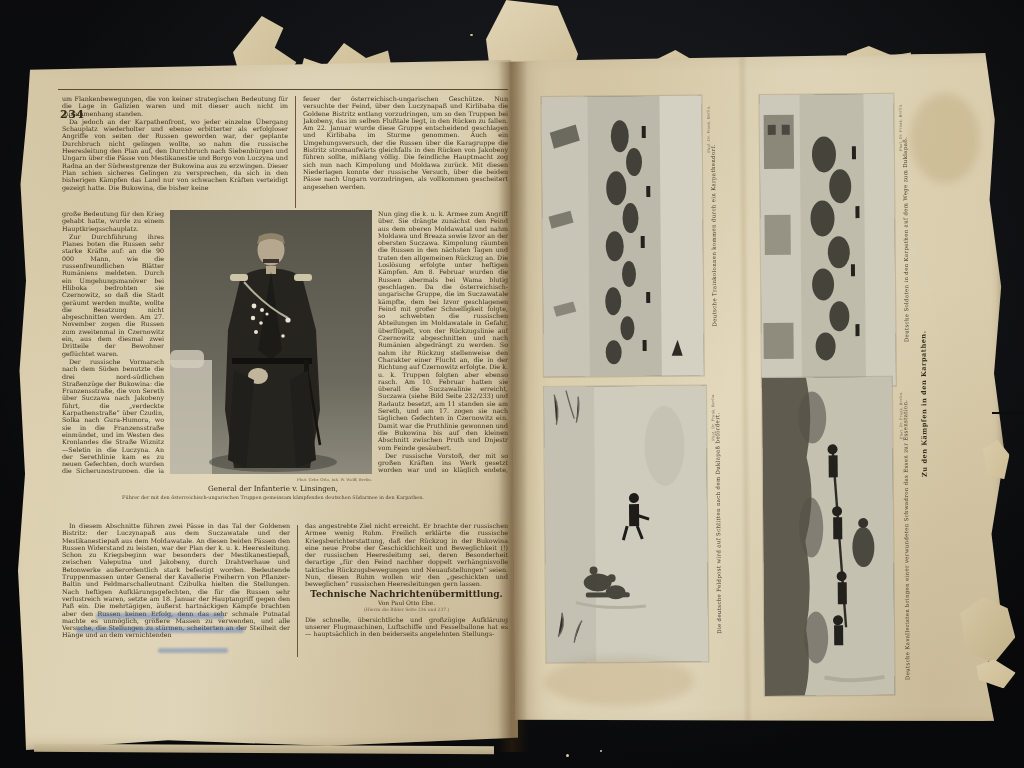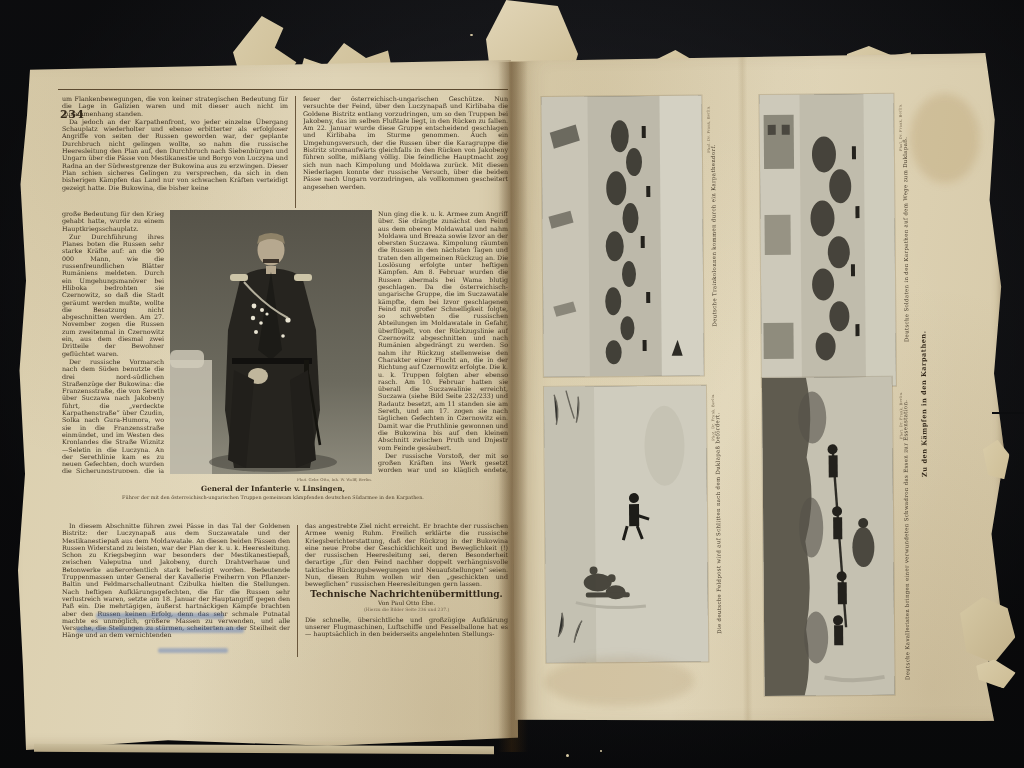--- a/index.html
+++ b/index.html
@@ -41,21 +41,21 @@
   
   .ink{color:#34291b;}
   .pgnum{font-size:11px;font-weight:bold;letter-spacing:.5px;}
   .hdr{font-size:8.6px;letter-spacing:.4px;text-align:center;}
   .rule{background:#5c4a30;height:1px;}
   .vrule{background:#6a573c;width:1px;}
   .body-col{font-size:6.35px;line-height:7.3px;text-align:justify;overflow:hidden;color:#372c1d;}
   .body-col p{margin:0 0 1px 0;text-indent:7px;}
   .body-col p.noind{text-indent:0;}
   .capcredit{font-size:3.9px;color:#6d5e48;text-align:right;}
-  .captitle{font-size:7.2px;font-weight:bold;text-align:center;color:#33281a;}
+  .captitle{font-size:7.2px;font-weight:normal;text-align:center;color:#33281a;}
   .capsub{font-size:4.9px;line-height:5.6px;text-align:center;color:#4a3c28;}
   .arthead{font-size:9px;font-weight:bold;text-align:center;color:#33281a;margin:3px 0 1px 0;}
   .artby{font-size:6px;text-align:center;color:#40331f;}
   .artnote{font-size:4.4px;text-align:center;color:#6d5e48;margin-bottom:2px;}
   .bluemark{background:rgba(62,105,190,.38);filter:blur(1px);border-radius:2px;}
   
   .photo{background:linear-gradient(90deg,#c9c5b6,#b3af9f 55%,#c3bfb0);
     box-shadow:inset 0 0 0 1px rgba(70,64,50,.55), 0 0 0 1px rgba(120,105,75,.25);}
   .vwrap{display:flex;align-items:center;justify-content:center;overflow:hidden;}
   .vtext{writing-mode:vertical-rl;transform:rotate(180deg);white-space:nowrap;

